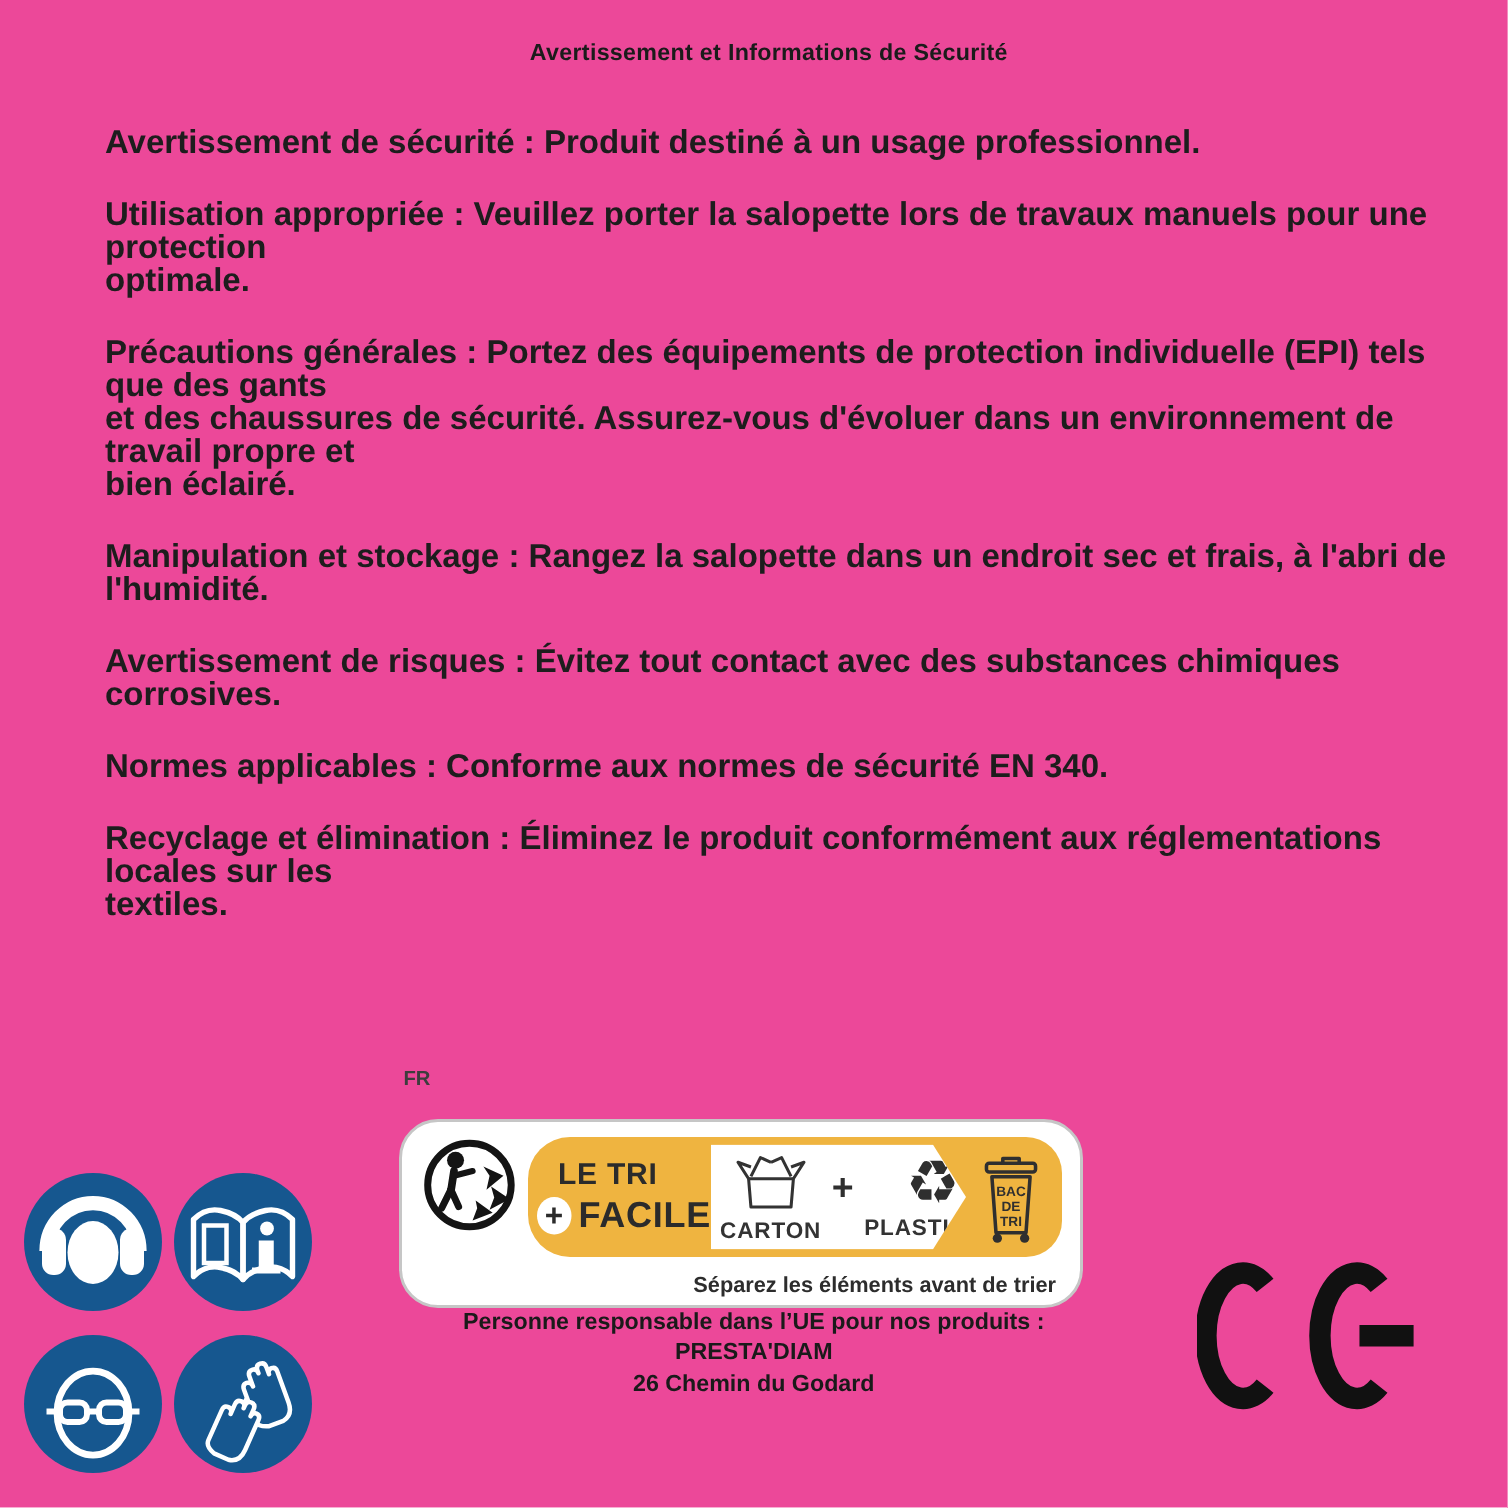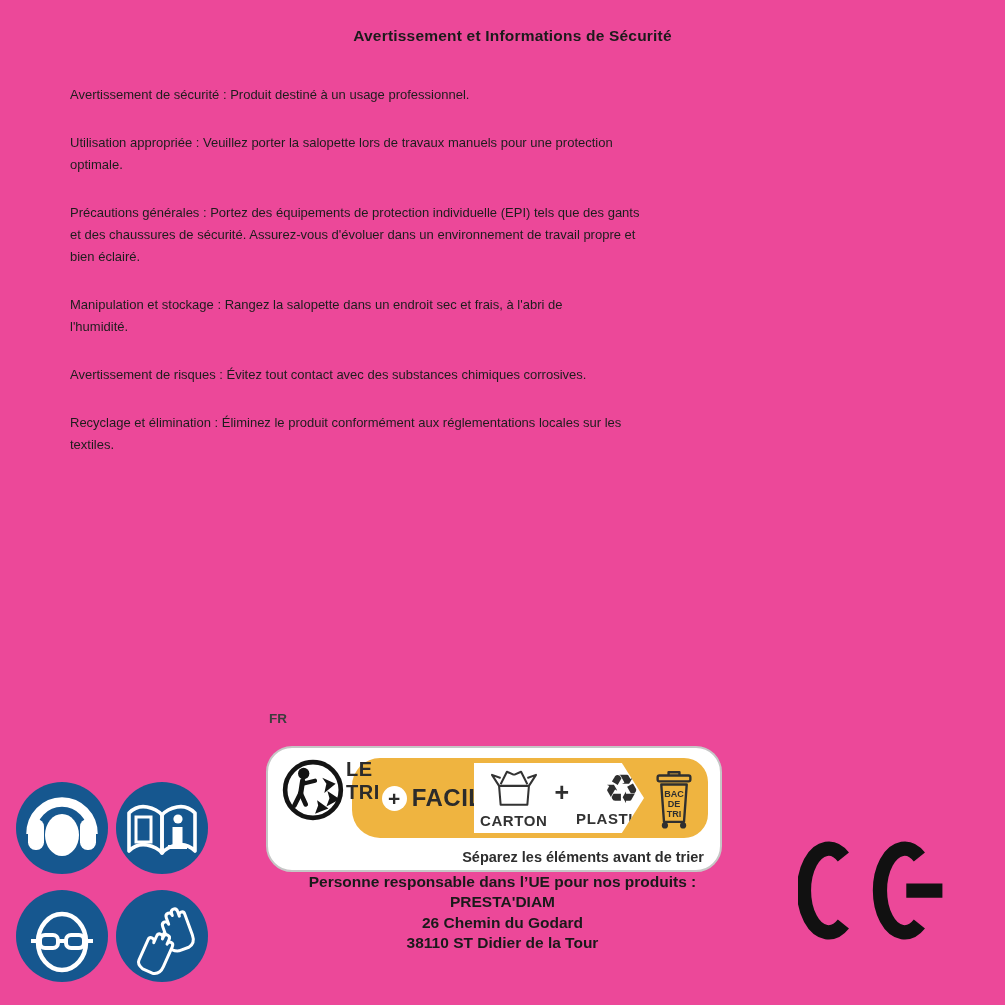--- a/index.html
+++ b/index.html
@@ -6,37 +6,38 @@
   .page{
     position:relative;width:1005px;height:1005px;background:#ec4899;overflow:hidden;
     font-family:"Liberation Sans", sans-serif;color:#1b1b1b;padding-left:20px;
   }
   .title{
     position:absolute;top:27px;left:0;width:100%;text-align:center;
     font-size:15.5px;font-weight:bold;color:#1b1b1b;letter-spacing:.2px;
   }
   .body-text{position:absolute;left:70px;top:84px;width:895px;}
   .para{
-    margin:0 0 26px 0;font-size:13px;line-height:22px;color:#1d1d1d;
+    margin:0 0 26px 0;font-size:22px;line-height:22px;color:#1d1d1d;
     white-space:pre-line;
+    font-weight:bold;
   }
   
   .m-icons{position:absolute;left:16px;top:782px;display:grid;
     grid-template-columns:92px 92px;grid-auto-rows:92px;column-gap:8px;row-gap:16px;}
   .m-icon{width:92px;height:92px;}
   
   .fr-block{position:absolute;left:266px;top:711px;}
   .fr-code{font-size:13.5px;font-weight:bold;color:#3d3d3d;margin:0 0 20px 3px;}
   .label-box{position:relative;width:452px;height:122px;background:#fff;
     border:2px solid #c6c6c6;border-radius:26px;}
   .triman{position:absolute;left:13px;top:9px;width:66px;height:66px;}
   .band{position:absolute;left:84px;top:10px;width:356px;height:80px;
     background:#EFB440;border-radius:28px 24px 24px 28px;}
   .pill{position:absolute;left:0;top:0;width:122px;height:80px;
-    display:flex;flex-direction:row;justify-content:center;gap:2px;padding-left:6px;box-sizing:border-box;}
+    display:flex;flex-direction:column;justify-content:center;gap:2px;padding-left:6px;box-sizing:border-box;}
   .tri-w1{font-size:20px;font-weight:800;color:#2b2b2b;letter-spacing:.5px;margin-left:14px;}
   .tri-row{display:flex;align-items:center;gap:5px;}
   .plus-circle{width:25px;height:25px;border-radius:50%;background:#fff;color:#2b2b2b;
     font-size:21px;font-weight:800;display:flex;align-items:center;justify-content:center;line-height:1;}
   .tri-w2{font-size:24px;font-weight:800;color:#2b2b2b;letter-spacing:.5px;}
   .white-inset{position:absolute;left:122px;top:5px;width:170px;height:70px;background:#fff;
     clip-path:polygon(0 0,87% 0,100% 50%,87% 100%,0 100%);
     display:flex;align-items:center;justify-content:flex-start;gap:6px;padding-left:6px;box-sizing:border-box;}
   .mat{display:flex;flex-direction:column;align-items:center;justify-content:center;}
   .mat-label{font-size:15px;font-weight:bold;color:#333;letter-spacing:.6px;margin-top:1px;}
@@ -61,20 +62,21 @@
   <div class="body-text">
     <p class="para">Avertissement de sécurité : Produit destiné à un usage professionnel.</p>
     <p class="para">Utilisation appropriée : Veuillez porter la salopette lors de travaux manuels pour une protection
 optimale.</p>
     <p class="para">Précautions générales : Portez des équipements de protection individuelle (EPI) tels que des gants
 et des chaussures de sécurité. Assurez-vous d'évoluer dans un environnement de travail propre et
 bien éclairé.</p>
     <p class="para">Manipulation et stockage : Rangez la salopette dans un endroit sec et frais, à l'abri de
 l'humidité.</p>
     <p class="para">Avertissement de risques : Évitez tout contact avec des substances chimiques corrosives.</p>
+    <p class="para">Normes applicables : Conforme aux normes de sécurité EN 340.</p>
     <p class="para">Recyclage et élimination : Éliminez le produit conformément aux réglementations locales sur les
 textiles.</p>
   </div>
 
   <div class="m-icons">
     <div class="m-icon">
       <svg viewBox="0 0 92 92" width="92" height="92">
         <circle cx="46" cy="46" r="46" fill="#16578F"></circle>
         <path d="M15 52 A31 32 0 0 1 77 52" fill="none" stroke="#fff" stroke-width="9.5"></path>
         <rect x="12" y="37" width="16" height="31" rx="7.5" fill="#fff"></rect>
@@ -176,21 +178,20 @@
         </svg>
       </div>
       <div class="footnote">Séparez les éléments avant de trier</div>
     </div>
   </div>
 
   <div class="contact">
     <div>Personne responsable dans l’UE pour nos produits :</div>
     <div>PRESTA'DIAM</div>
     <div>26 Chemin du Godard</div>
-    <div>38110 ST Didier de la Tour</div>
   </div>
 
   <svg class="ce" viewBox="0 0 160 104">
     <g fill="none" stroke="#111" stroke-width="15">
       <path d="M47.78 16.7 A26 44 0 1 0 47.78 87.3"></path>
       <path d="M127.78 16.7 A26 44 0 1 0 127.78 87.3"></path>
       <path d="M114 52 H152"></path>
     </g>
   </svg>
 

